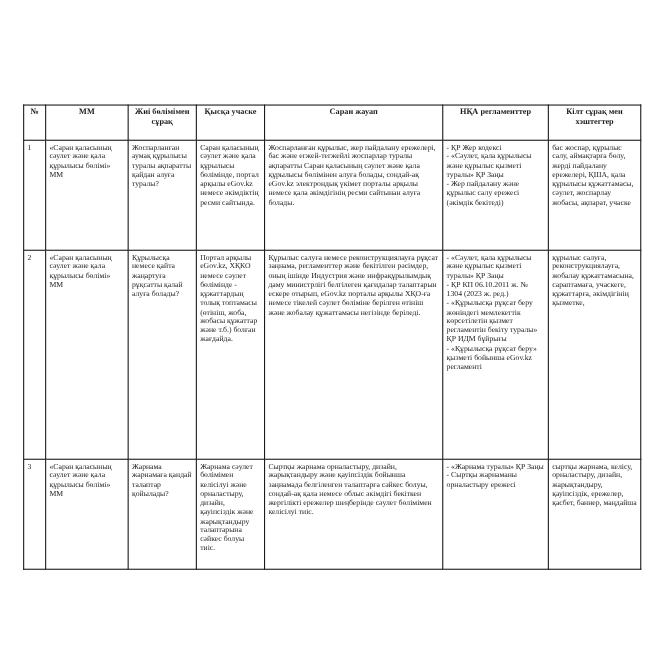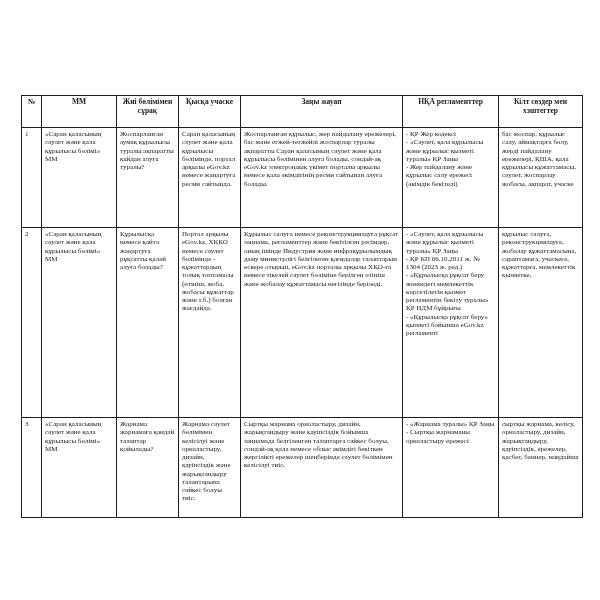--- a/index.html
+++ b/index.html
@@ -60,48 +60,48 @@
       <col style="width:162px">
       <col style="width:96px">
       <col style="width:84px">
     </colgroup>
     <thead>
       <tr class="header-row">
         <th>№</th>
         <th>ММ</th>
         <th>Жиі бөлімімен сұрақ</th>
         <th>Қысқа учаске</th>
-        <th>Заңы жауап</th>
+        <th>Саран жауап</th>
         <th>НҚА регламенттер</th>
-        <th>Кілт сөздер мен хэштегтер</th>
+        <th>Кілт сұрақ мен хэштегтер</th>
       </tr>
     </thead>
     <tbody>
       <tr class="row-1">
         <td class="num-cell">1</td>
         <td>«Саран қаласының сәулет және қала құрылысы бөлімі» ММ</td>
         <td>Жоспарланған аумақ құрылысы туралы ақпаратты қайдан алуға туралы?</td>
-        <td>Саран қаласының сәулет және қала құрылысы бөлімінде, портал арқылы eGov.kz немесе жаңартуға ресми сайтында.</td>
+        <td>Саран қаласының сәулет және қала құрылысы бөлімінде, портал арқылы eGov.kz немесе әкімдіктің ресми сайтында.</td>
         <td>Жоспарланған құрылыс, жер пайдалану ережелері, бас және егжей-тегжейлі жоспарлар туралы ақпаратты Саран қаласының сәулет және қала құрылысы бөлімінен алуға болады, сондай-ақ eGov.kz электрондық үкімет порталы арқылы немесе қала әкімдігінің ресми сайтынан алуға болады.</td>
         <td>- ҚР Жер кодексі
 - «Сәулет, қала құрылысы және құрылыс қызметі туралы» ҚР Заңы
 - Жер пайдалану және құрылыс салу ережесі (әкімдік бекітеді)</td>
         <td>бас жоспар, құрылыс салу, аймақтарға бөлу, жерді пайдалану ережелері, ҚША, қала құрылысы құжаттамасы, сәулет, жоспарлау жобасы, ақпарат, учаске</td>
       </tr>
       <tr class="row-2">
         <td class="num-cell">2</td>
         <td>«Саран қаласының сәулет және қала құрылысы бөлімі» ММ</td>
         <td>Құрылысқа немесе қайта жаңартуға рұқсатты қалай алуға болады?</td>
         <td>Портал арқылы eGov.kz, ХҚКО немесе сәулет бөлімінде - құжаттардың толық топтамасы (өтініш, жоба, жобасы құжаттар және т.б.) болған жағдайда.</td>
         <td>Құрылыс салуға немесе реконструкциялауға рұқсат заңнама, регламенттер және бекітілген рәсімдер, оның ішінде Индустрия және инфрақұрылымдық даму министрлігі белгілеген қағидалар талаптарын ескере отырып, eGov.kz порталы арқылы ХҚО-ға немесе тікелей сәулет бөліміне берілген өтініш және жобалау құжаттамасы негізінде беріледі.</td>
         <td>- «Сәулет, қала құрылысы және құрылыс қызметі туралы» ҚР Заңы
 - ҚР КП 06.10.2011 ж. № 1304 (2023 ж. ред.)
 - «Құрылысқа рұқсат беру жөніндегі мемлекеттік көрсетілетін қызмет регламентін бекіту туралы» ҚР ИДМ бұйрығы
 - «Құрылысқа рұқсат беру» қызметі бойынша eGov.kz регламенті</td>
-        <td>құрылыс салуға, реконструкциялауға, жобалау құжаттамасына, сараптамаға, учаскеге, құжаттарға, мемлекеттік қызметке,</td>
+        <td>құрылыс салуға, реконструкциялауға, жобалау құжаттамасына, сараптамаға, учаскеге, құжаттарға, әкімдігінің қызметке,</td>
       </tr>
       <tr class="row-3">
         <td class="num-cell">3</td>
         <td>«Саран қаласының сәулет және қала құрылысы бөлімі» ММ</td>
         <td>Жарнама жарнамаға қандай талаптар қойылады?</td>
         <td>Жарнама сәулет бөлімімен келісілуі және орналастыру, дизайн, қауіпсіздік және жарықтандыру талаптарына сәйкес болуы тиіс.</td>
         <td>Сыртқы жарнама орналастыру, дизайн, жарықтандыру және қауіпсіздік бойынша заңнамада белгіленген талаптарға сәйкес болуы, сондай-ақ қала немесе облыс әкімдігі бекіткен жергілікті ережелер шеңберінде сәулет бөлімімен келісілуі тиіс.</td>
         <td>- «Жарнама туралы» ҚР Заңы
 - Сыртқы жарнаманы орналастыру ережесі</td>
         <td>сыртқы жарнама, келісу, орналастыру, дизайн, жарықтандыру, қауіпсіздік, ережелер, қасбет, баннер, маңдайша</td>

